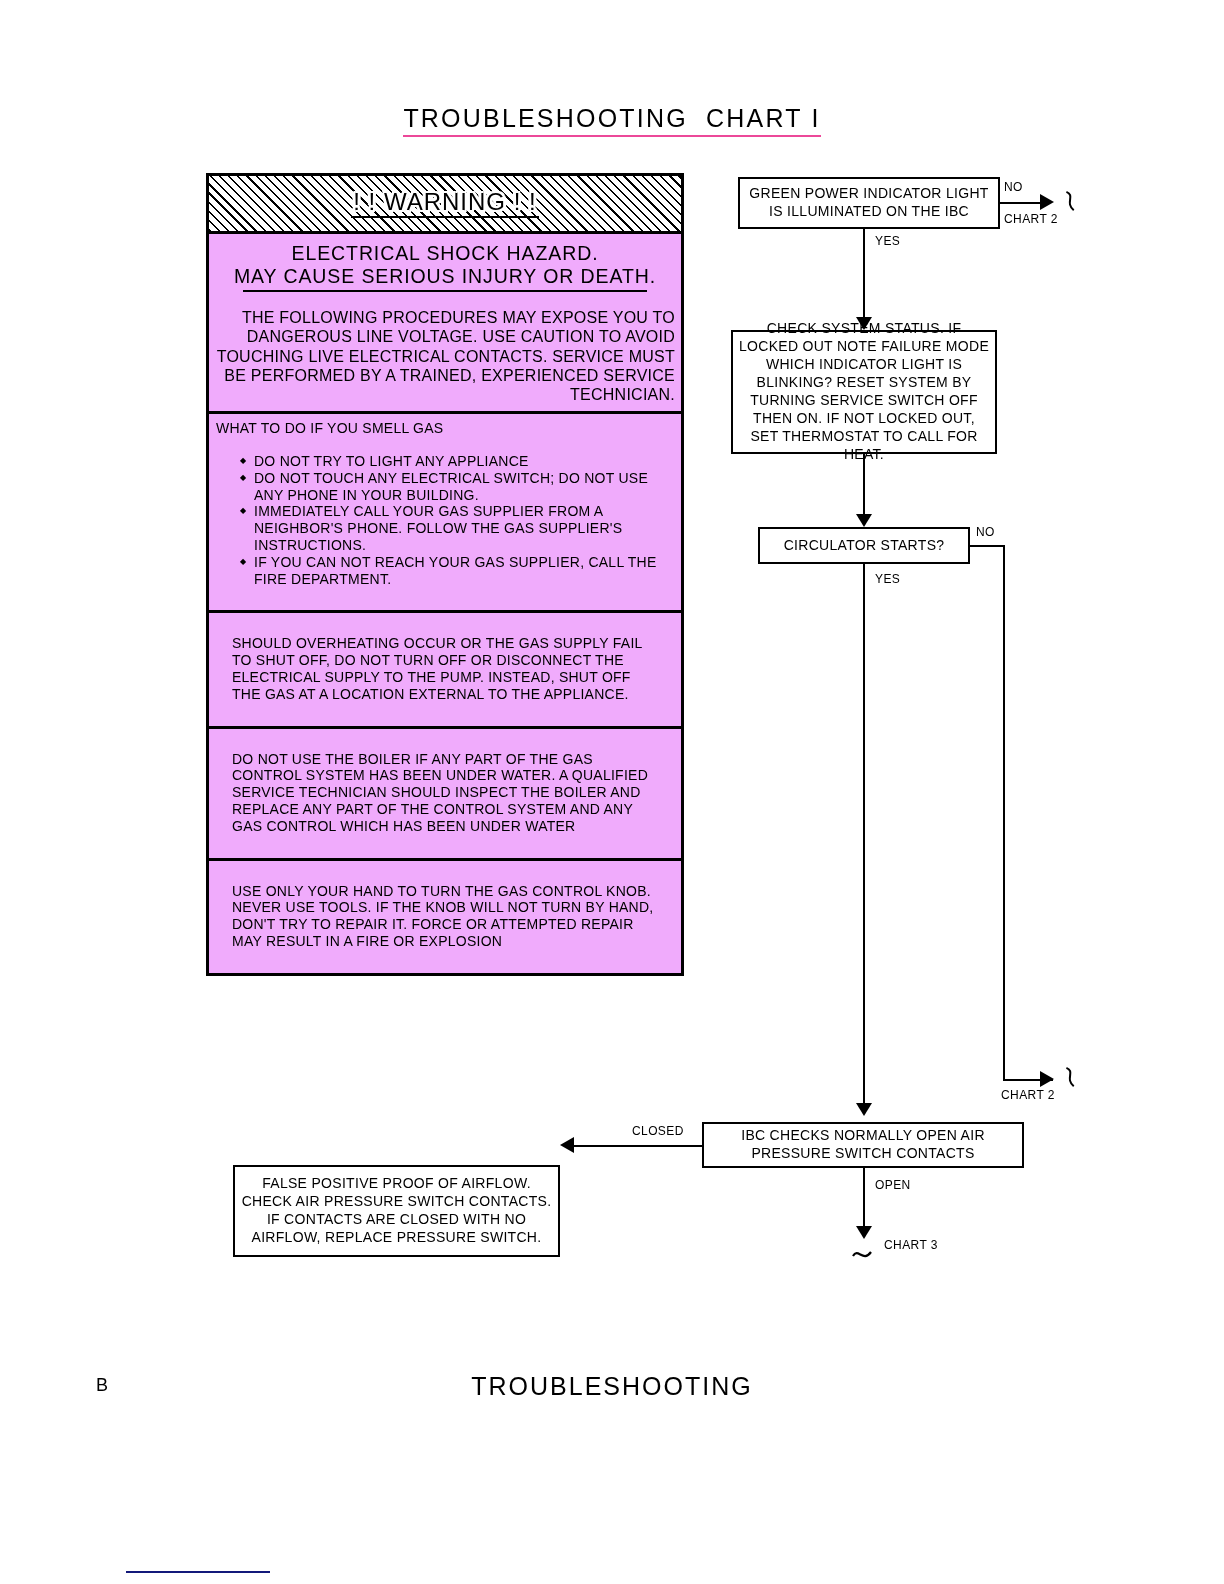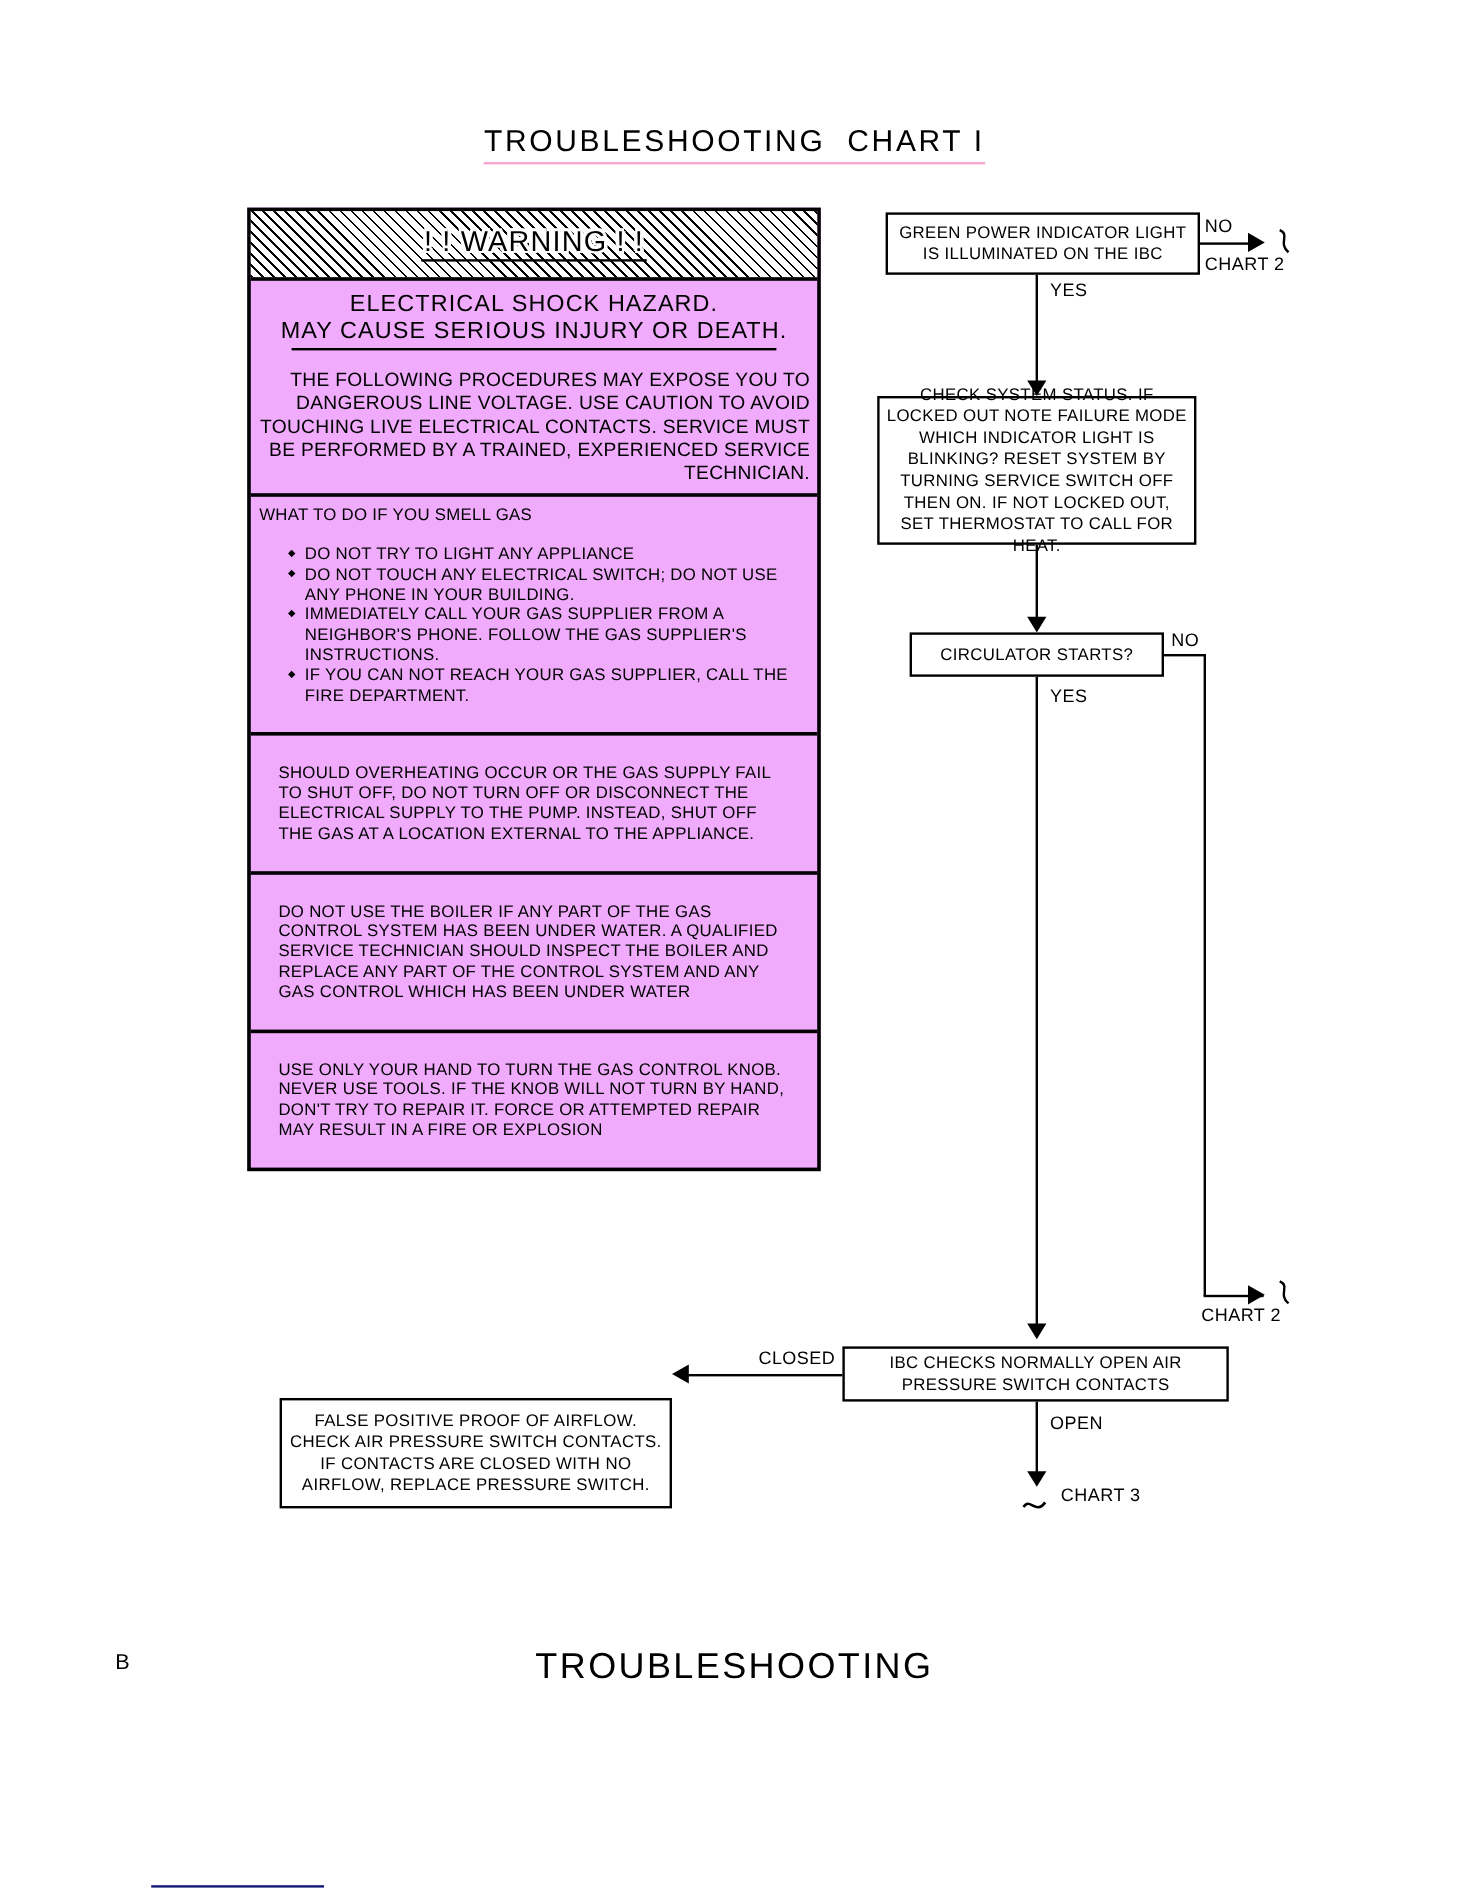--- a/index.html
+++ b/index.html
@@ -7,21 +7,21 @@
     width:1224px;height:1584px;position:relative;background:#fff;
     font-family:"Liberation Sans", sans-serif;color:#000;overflow:hidden;
   }
   .page{position:absolute;inset:0;}
 
   
   #title{
     position:absolute;left:0;top:104px;width:1224px;text-align:center;
     font-size:25px;letter-spacing:2.2px;white-space:pre;
   }
-  #title span{border-bottom:2px solid #f9a8d4;padding-bottom:3px;}
+  #title span{border-bottom:2px solid #ec4899;padding-bottom:3px;}
 
   
   #warning-panel{
     position:absolute;left:206px;top:173px;width:478px;
     border:3px solid #000;background:#f0abfc;box-sizing:border-box;
   }
   .wsec{border-bottom:3px solid #000;box-sizing:border-box;}
   .wsec:last-child{border-bottom:none;}
 
   #warning-banner{
@@ -71,28 +71,28 @@
   .arrow-right{
     position:absolute;width:0;height:0;
     border-top:8px solid transparent;border-bottom:8px solid transparent;
     border-left:14px solid #000;
   }
   .arrow-left{
     position:absolute;width:0;height:0;
     border-top:8px solid transparent;border-bottom:8px solid transparent;
     border-right:14px solid #000;
   }
-  .flabel{position:absolute;font-size:15px;letter-spacing:.4px;white-space:nowrap;}
+  .flabel{position:absolute;font-size:12px;letter-spacing:.4px;white-space:nowrap;}
   .squiggle{position:absolute;width:18px;height:22px;}
 
   
   #footer-page{position:absolute;left:96px;top:1375px;font-size:18px;}
   #footer-title{
     position:absolute;left:0;top:1372px;width:1224px;text-align:center;
-    font-size:30px;letter-spacing:2px;
+    font-size:25px;letter-spacing:2px;
   }
   #bottom-rule{
     position:absolute;left:126px;top:1571px;width:144px;height:0;
     border-top:2.5px solid #13197a;
   }
 </style>
 </head>
 <body>
 
 <div class="page">

